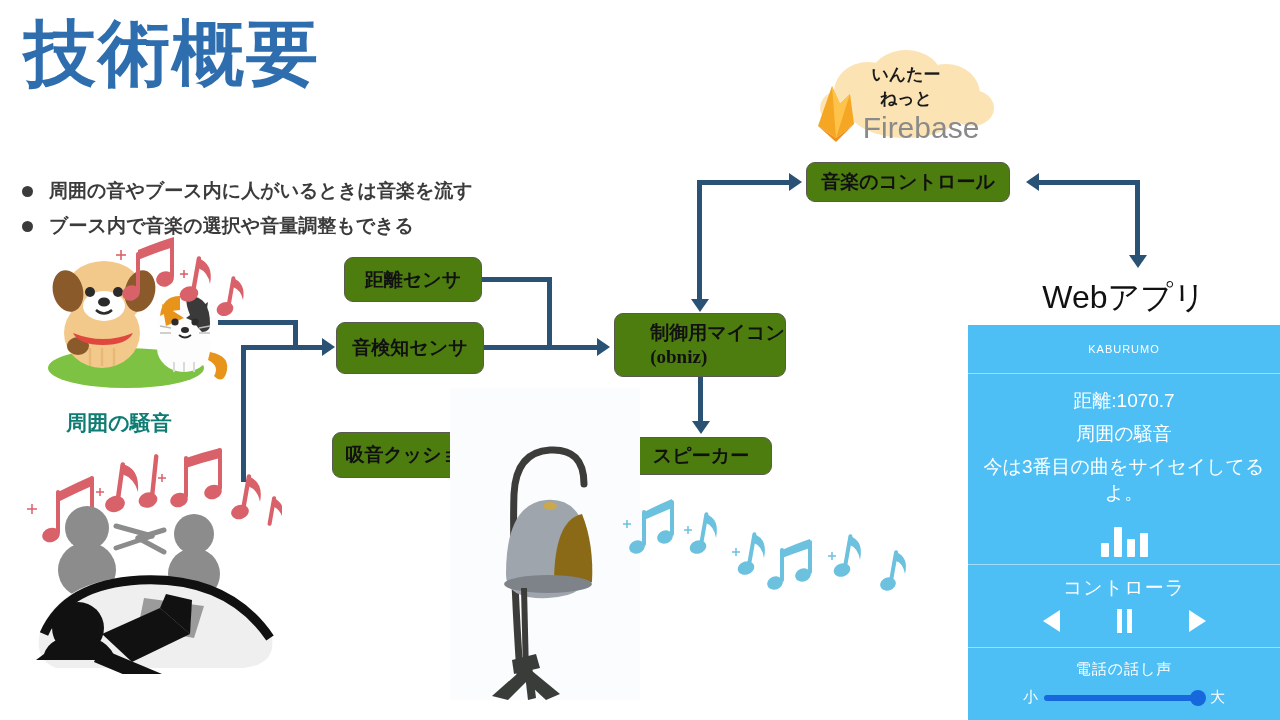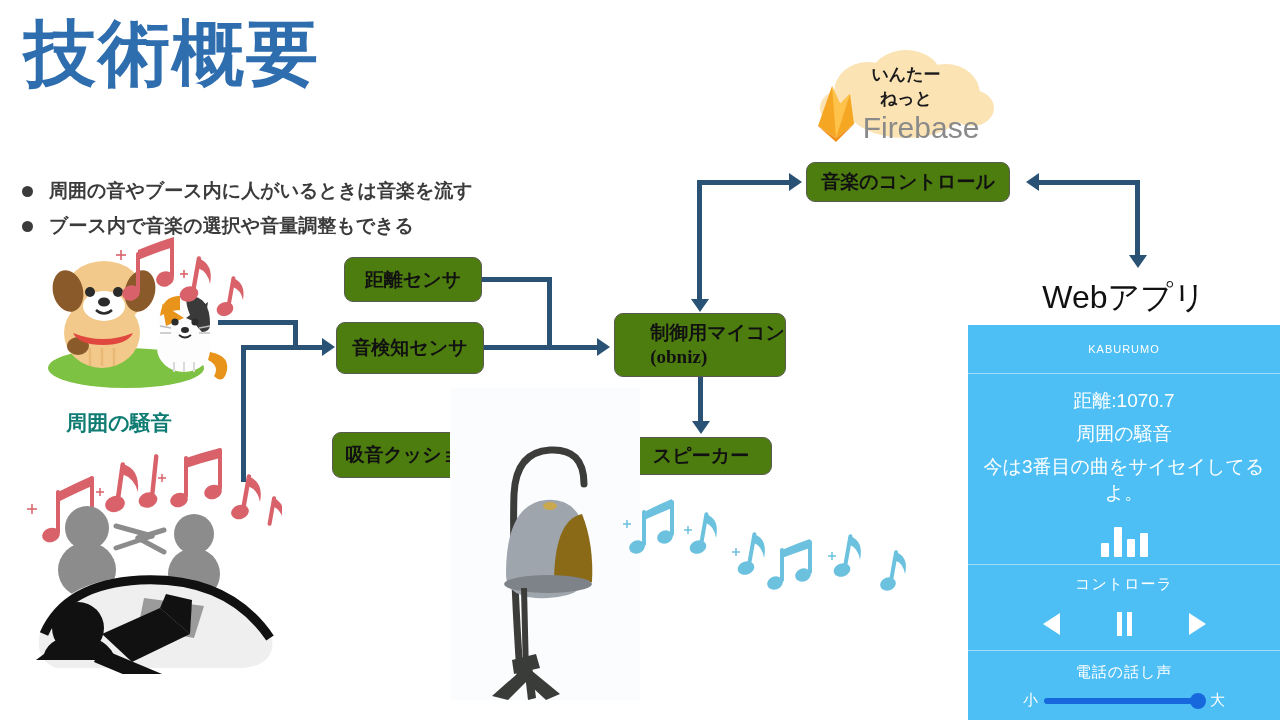--- a/index.html
+++ b/index.html
@@ -59,21 +59,21 @@
     background:#4EBFF5;box-sizing:border-box;overflow:hidden;}
   .sec-div{height:1px;background:#AEE2FA;opacity:.85;}
   #app-header{height:48px;display:flex;align-items:center;justify-content:center;
     color:#fff;font-size:11px;letter-spacing:1px;}
   #app-status{padding:14px 6px 0;text-align:center;color:#fff;}
   #app-status div{margin-bottom:7px;font-size:19px;}
   #eq{display:flex;align-items:flex-end;justify-content:center;gap:5px;height:44px;
     margin-top:6px;}
   #eq i{display:block;width:8px;background:#fff;border-radius:1px;}
   #app-ctrl{padding:10px 0 14px;text-align:center;color:#fff;}
-  #app-ctrl .lbl{font-size:15px;letter-spacing:1px;margin-bottom:18px;}
+  #app-ctrl .lbl{font-size:19px;letter-spacing:1px;margin-bottom:8px;}
   .btn-row{display:flex;align-items:center;justify-content:space-around;
     padding:0 46px;}
   .tri-l{width:0;height:0;border-top:11px solid transparent;
     border-bottom:11px solid transparent;border-right:17px solid #fff;}
   .tri-r{width:0;height:0;border-top:11px solid transparent;
     border-bottom:11px solid transparent;border-left:17px solid #fff;}
   .pause{display:flex;gap:5px;}
   .pause span{display:block;width:5px;height:24px;background:#fff;}
   #app-vol{padding:12px 0 0;text-align:center;color:#fff;}
   #app-vol .lbl{font-size:15px;letter-spacing:1px;margin-bottom:9px;}

